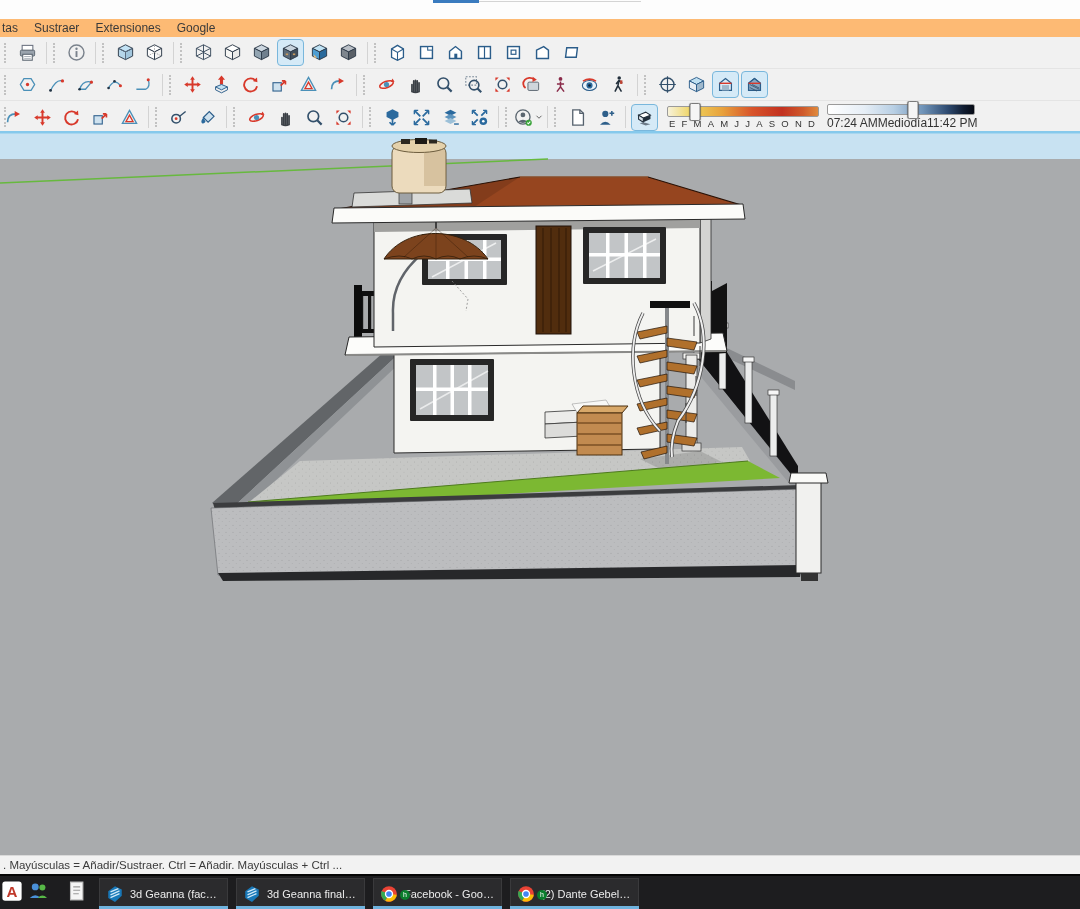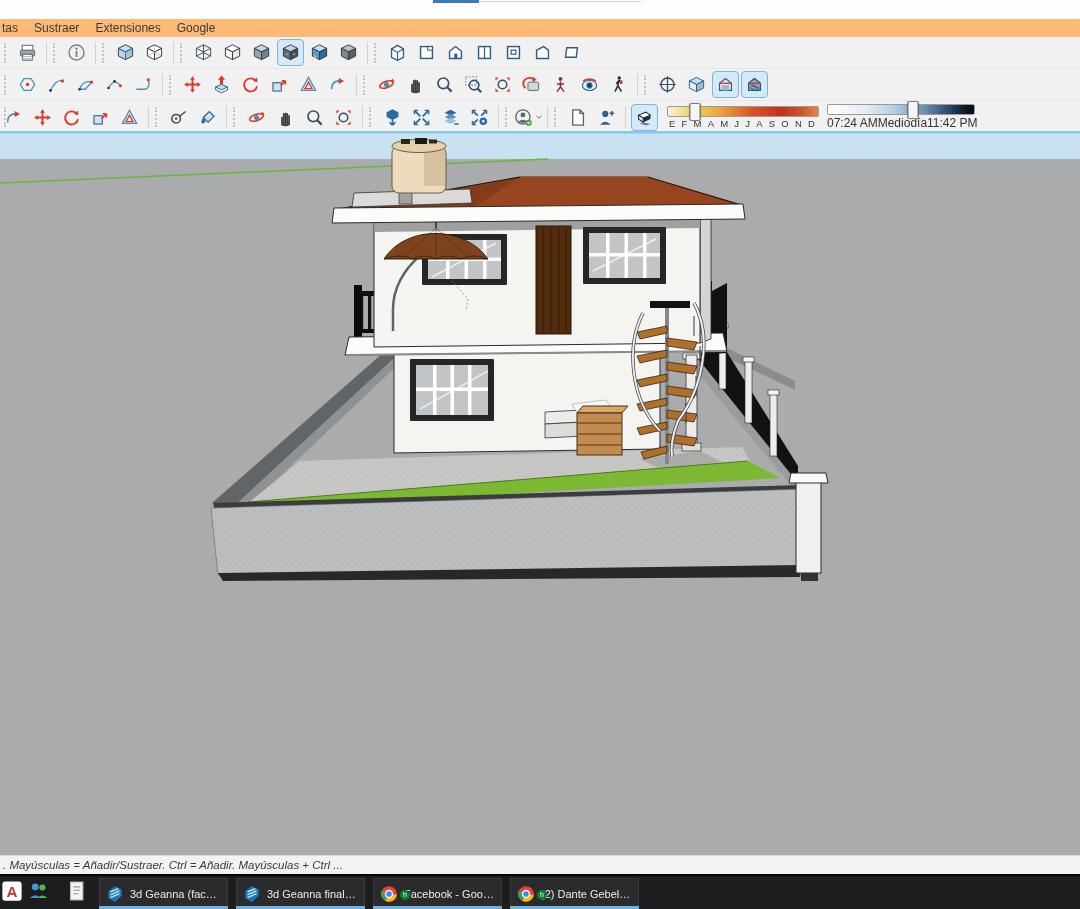--- a/index.html
+++ b/index.html
@@ -37,21 +37,21 @@
   .time-track{width:146px;background:linear-gradient(90deg,#ffffff 0%,#e6eef6 25%,#b8cfe4 45%,#6f93b8 65%,#2e4a70 82%,#101c30 93%,#060a14 100%);}
   .thumb{position:absolute;top:-4px;width:9px;height:16px;background:#f5f5f5;border:1px solid #7b7b7b;border-radius:2px;transform:translateX(-50%);box-shadow:0 0 1px rgba(0,0,0,.4);}
   .months{display:flex;justify-content:space-between;width:150px;font-size:9.5px;color:#333;margin-top:1px;padding:0 2px;box-sizing:border-box;}
   .time-labels{display:flex;justify-content:space-between;width:150px;font-size:12px;color:#333;margin-top:1px;white-space:nowrap;}
 
   
   .viewport{position:absolute;top:131px;left:0;width:1080px;height:724px;background:var(--bg3d,#a9abad);}
   .viewport svg{display:block;width:1080px;height:724px;}
 
   
-  .statusbar{position:absolute;top:855px;left:0;width:1080px;height:19px;background:#f2f2f2;border-top:1px solid #dadada;font-size:11.5px;color:#3a3a3a;line-height:18px;padding-left:3px;box-sizing:border-box;white-space:nowrap;font-style:italic;}
+  .statusbar{position:absolute;top:855px;left:0;width:1080px;height:19px;background:#f2f2f2;border-top:1px solid #dadada;font-size:11.5px;color:#3a3a3a;line-height:18px;padding-left:3px;box-sizing:border-box;white-space:nowrap;}
 
   
   .taskbar{position:absolute;top:874px;left:0;width:1080px;height:35px;background:#1d1d1f;border-top:2px solid #050505;display:flex;align-items:stretch;box-sizing:border-box;}
   .tk-icon-btn{width:38px;display:flex;align-items:center;justify-content:center;background:transparent;border:none;cursor:pointer;}
   .tk-icon-btn.clipped{width:24px;margin-left:-5px;justify-content:flex-start;}
   .tk-icon-btn svg{width:22px;height:22px;}
   .tk-app-btn{position:relative;width:129px;margin:2px 4px 0 4px;display:flex;align-items:center;gap:6px;background:#2b2b2d;border:1px solid #3a3a3c;border-bottom:none;cursor:pointer;padding:0 6px;box-sizing:border-box;}
   .tk-app-btn svg{width:18px;height:18px;flex:0 0 auto;}
   .tk-app-label{font-size:11px;color:#ececec;white-space:nowrap;overflow:hidden;text-overflow:ellipsis;}
   .tk-underline{position:absolute;left:-1px;right:-1px;bottom:-1px;height:4px;background:var(--accent-blue,#6fb3de);}

